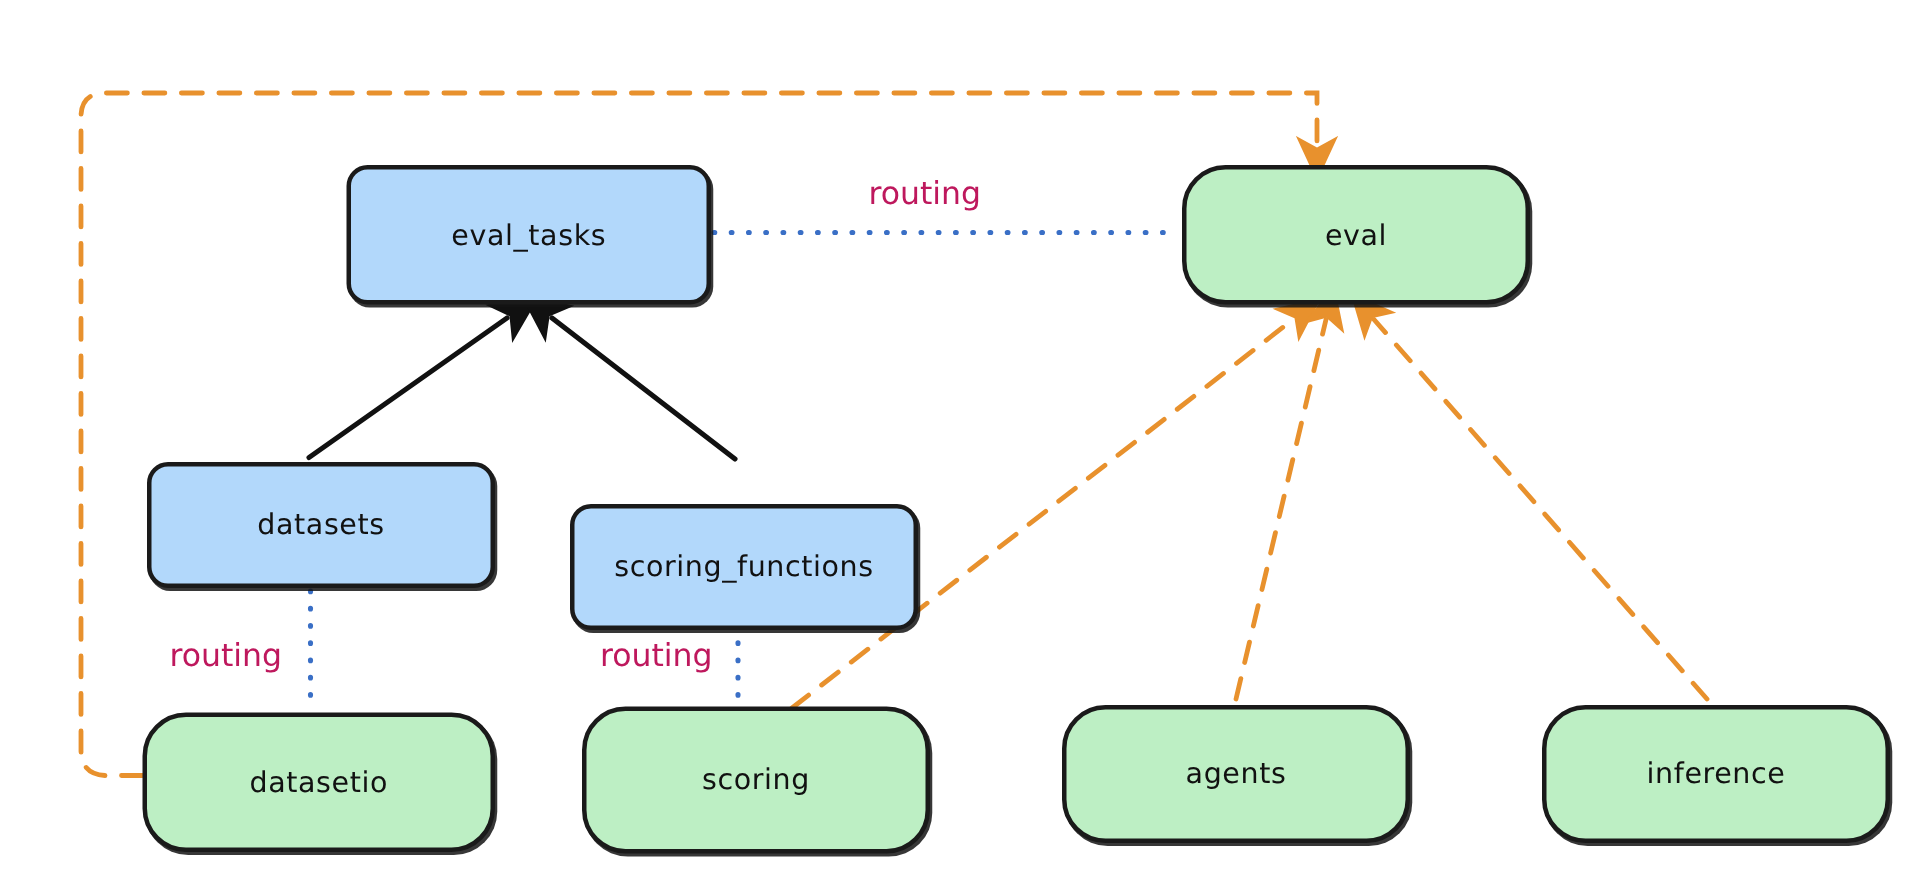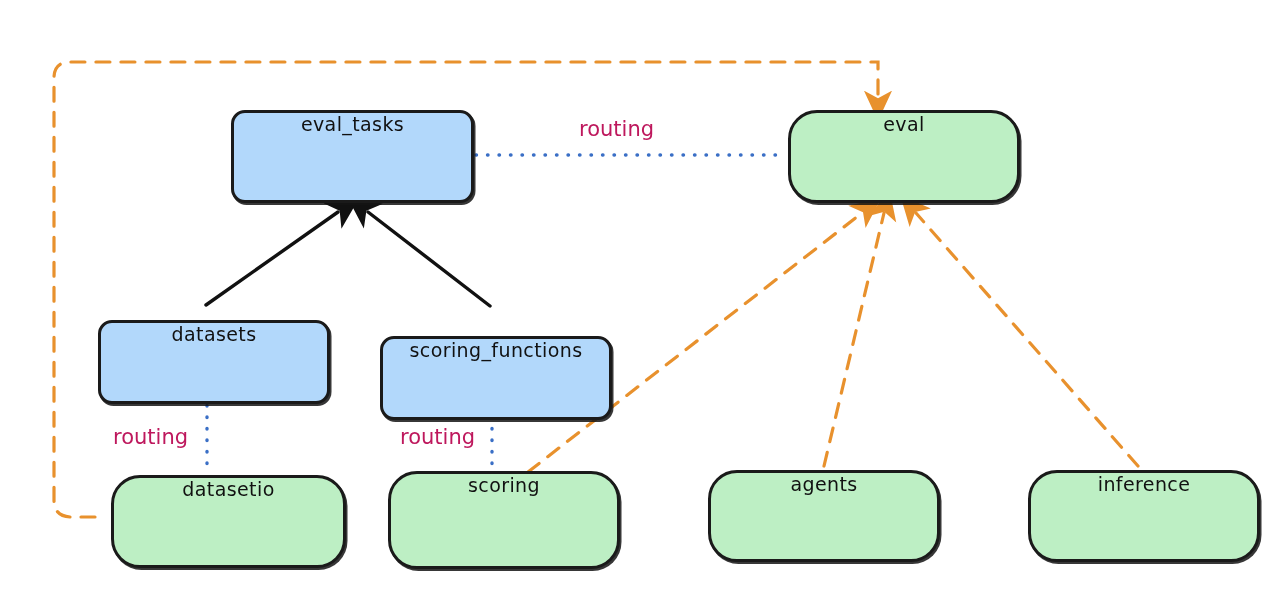--- a/index.html
+++ b/index.html
@@ -23,20 +23,21 @@
     top: 0;
     width: 1280px;
     height: 596px;
   }
   .node {
     position: absolute;
     box-sizing: border-box;
     border: 3px solid #1a1a1a;
     border-radius: 14px;
     display: flex;
+    align-items: center;
     justify-content: center;
     z-index: 3;
     box-shadow: 1.5px 2px 0 0 rgba(20,20,20,0.85);
   }
   .node .node-label {
     font-family: "DejaVu Sans", sans-serif;
     font-size: 19px;
     color: #111111;
     letter-spacing: 0.4px;
     white-space: nowrap;
@@ -88,29 +89,29 @@
   </svg>
 
   <div class="node blue" style="left:231px; top:110px; width:243px; height:93px;">
     <span class="node-label">eval_tasks</span>
   </div>
 
   <div class="node green" style="left:788px; top:110px; width:232px; height:93px;">
     <span class="node-label">eval</span>
   </div>
 
-  <div class="node blue" style="left:98px; top:320px; width:232px; height:84px;">
+  <div class="node blue" style="left:98px; top:308px; width:232px; height:84px;">
     <span class="node-label">datasets</span>
   </div>
 
   <div class="node blue" style="left:380px; top:308px; width:232px; height:84px;margin-top:28px;">
     <span class="node-label">scoring_functions</span>
   </div>
 
-  <div class="node green" style="left:95px; top:475px; width:235px; height:93px;margin-left:16px;">
+  <div class="node green" style="left:95px; top:475px; width:235px; height:93px;">
     <span class="node-label">datasetio</span>
   </div>
 
   <div class="node green" style="left:388px; top:471px; width:232px; height:98px;">
     <span class="node-label">scoring</span>
   </div>
 
   <div class="node green" style="left:1028px; top:470px; width:232px; height:92px;">
     <span class="node-label">inference</span>
   </div>

